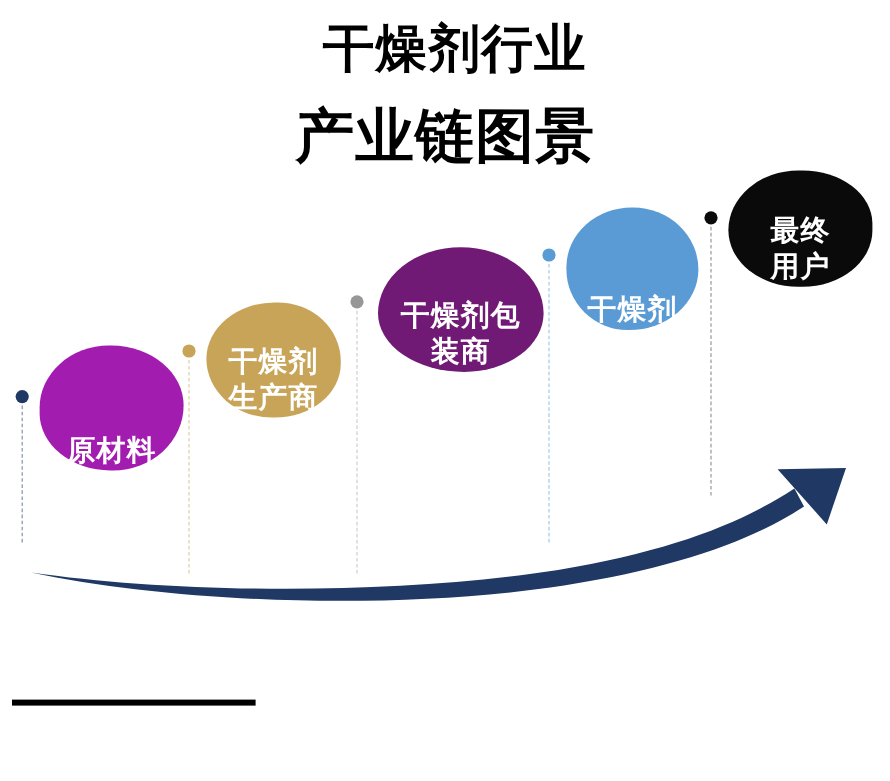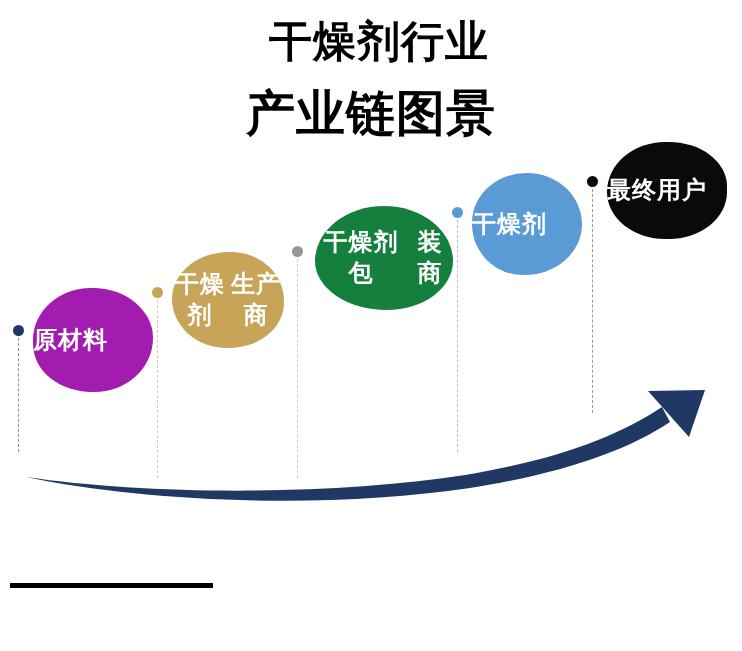--- a/index.html
+++ b/index.html
@@ -21,35 +21,35 @@
     color: #000000;
     font-weight: bold;
   }
   .title .t1 { font-size: 43px; line-height: 1.3; letter-spacing: 1px; padding-left: 16px; }
   .title .t2 { font-size: 49px; line-height: 1.3; letter-spacing: 1px; margin-top: 12px; }
 
   
   .bubble {
     position: absolute;
     display: flex;
-    flex-direction: row;
+    flex-direction: column;
     align-items: center;
-    justify-content: flex-start;
+    justify-content: flex-end;
     color: #ffffff;
     font-weight: bold;
     text-align: center;
     font-size: 24px;
     line-height: 1.28;
     letter-spacing: 1px;
   }
   .b0 { left: 33px;  top: 288px; width: 120px; height: 104px; background: #a21caf;
         border-radius: 49% 51% 50% 50% / 51% 49% 53% 47%; }
   .b1 { left: 172px; top: 252px; width: 112px; height: 96px;  background: #C7A458;
         border-radius: 52% 48% 50% 50% / 50% 52% 48% 52%; }
-  .b2 { left: 315px; top: 206px; width: 138px; height: 104px; background: #15803d;
+  .b2 { left: 315px; top: 206px; width: 138px; height: 104px; background: #701a75;
         border-radius: 50% 50% 48% 52% / 53% 53% 47% 47%; }
   .b3 { left: 472px; top: 173px; width: 110px; height: 102px; background: #5B9BD5;
         border-radius: 50% 50% 53% 47% / 49% 51% 50% 50%; }
   .b4 { left: 607px; top: 142px; width: 120px; height: 97px;  background: #0A0A0A;
         border-radius: 50% 50% 50% 50% / 53% 47% 50% 50%; }
   .bubble span { display: block; }
 
   
   .dot { position: absolute; width: 11px; height: 11px; border-radius: 50%; }
   .d0 { left: 13px;  top: 325px; background: #1F3864; }

